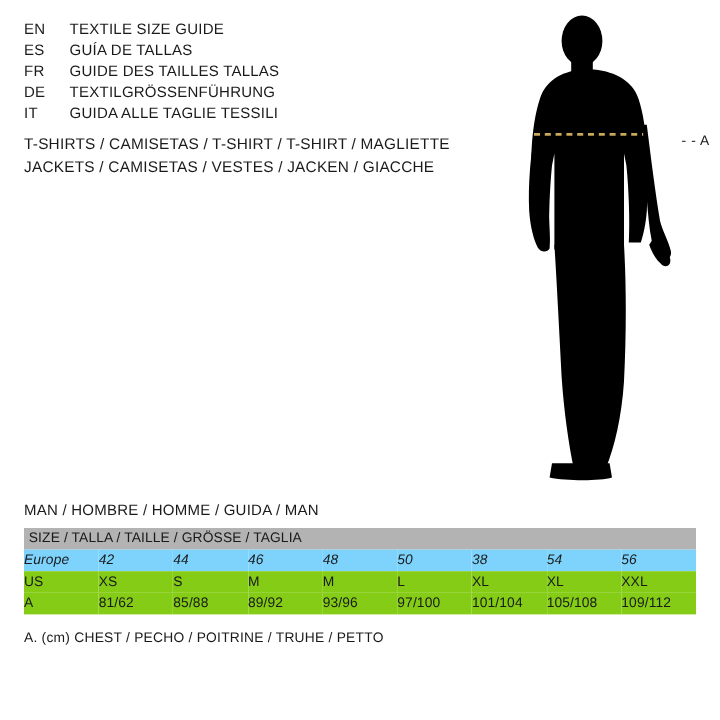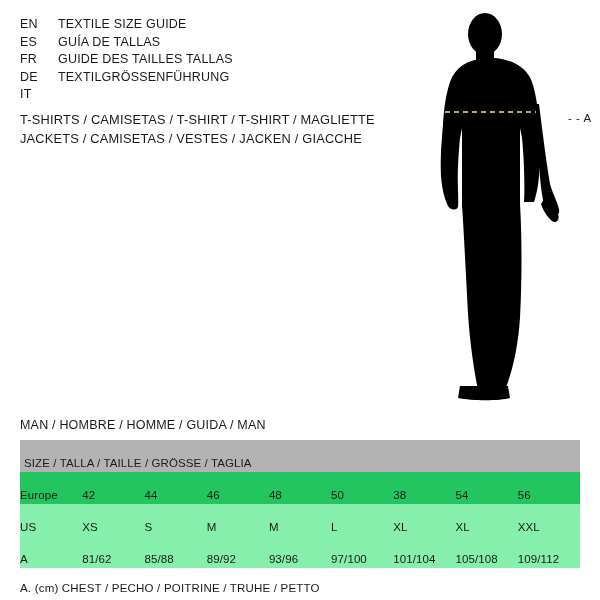--- a/index.html
+++ b/index.html
@@ -92,35 +92,36 @@
     color: #1a1a1a;
     margin-bottom: 8px;
   }
   table.size-table {
     border-collapse: collapse;
     width: 560px;
     font-size: 11.5px;
     table-layout: fixed;
   }
   table.size-table td {
-    padding: 17px 0 3px 0;
+    padding: 3px 0 3px 0;
     color: #1a1a1a;
     letter-spacing: 0.1px;
     white-space: nowrap;
   }
   tr.row-head td {
     background: #b3b3b3;
     font-size: 11.5px;
     padding-left: 4px;
   }
   tr.row-alt td {
-    background: #22c55e;
+    background: #7dd3fc;
+    font-style: italic;
   }
   tr.row-plain td {
-    background: #86efac;
+    background: #84cc16;
   }
   td.c-label {
     width: 86px;
     padding-left: 4px;
   }
   td.c-val {
     width: 67px;
   }
   .footnote {
     margin-top: 14px;
@@ -146,20 +147,21 @@
     <div class="lang-row">
       <span class="lang-code">FR</span>
       <span class="lang-text">GUIDE DES TAILLES TALLAS</span>
     </div>
     <div class="lang-row">
       <span class="lang-code">DE</span>
       <span class="lang-text">TEXTILGRÖSSENFÜHRUNG</span>
     </div>
     <div class="lang-row">
       <span class="lang-code">IT</span>
+      <span class="lang-text">GUIDA ALLE TAGLIE TESSILI</span>
     </div>
   </div>
 
   <div class="product-lines">
     <div class="product-line">T-SHIRTS / CAMISETAS / T-SHIRT / T-SHIRT / MAGLIETTE</div>
     <div class="product-line">JACKETS / CAMISETAS / VESTES / JACKEN / GIACCHE</div>
   </div>
 
   <div class="figure-wrap">
     <svg width="200" height="400" viewBox="0 0 200 400" xmlns="http://www.w3.org/2000/svg">

